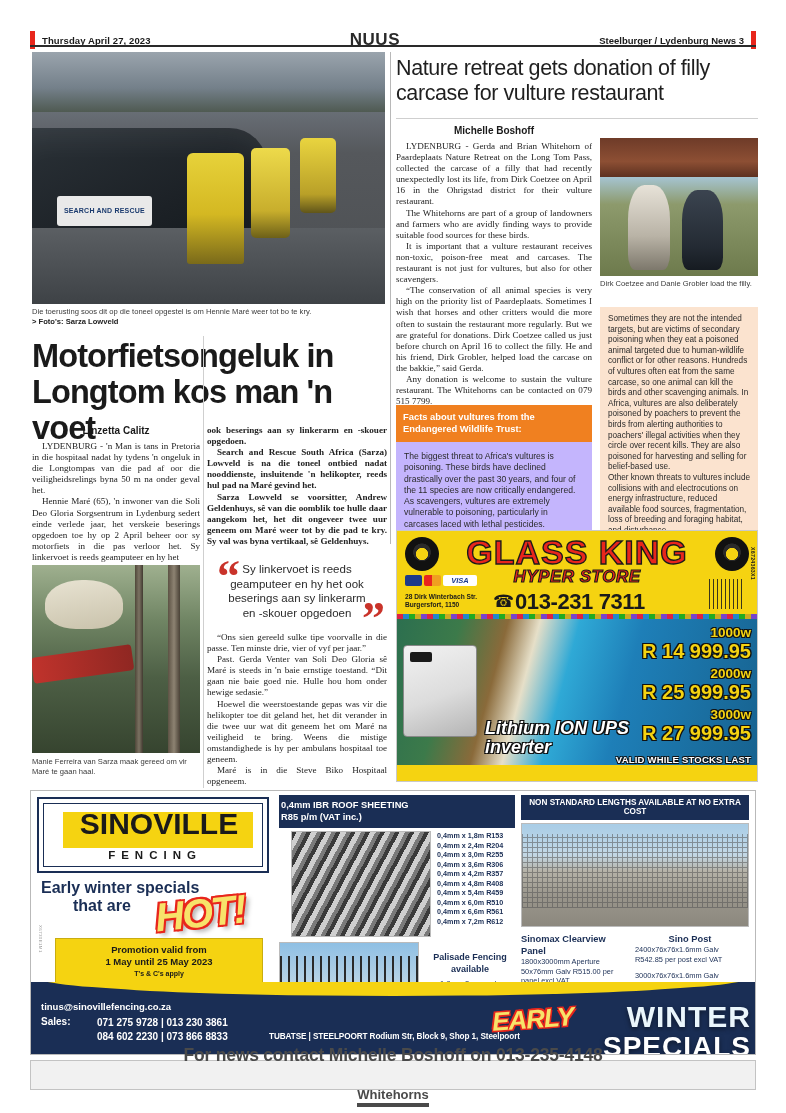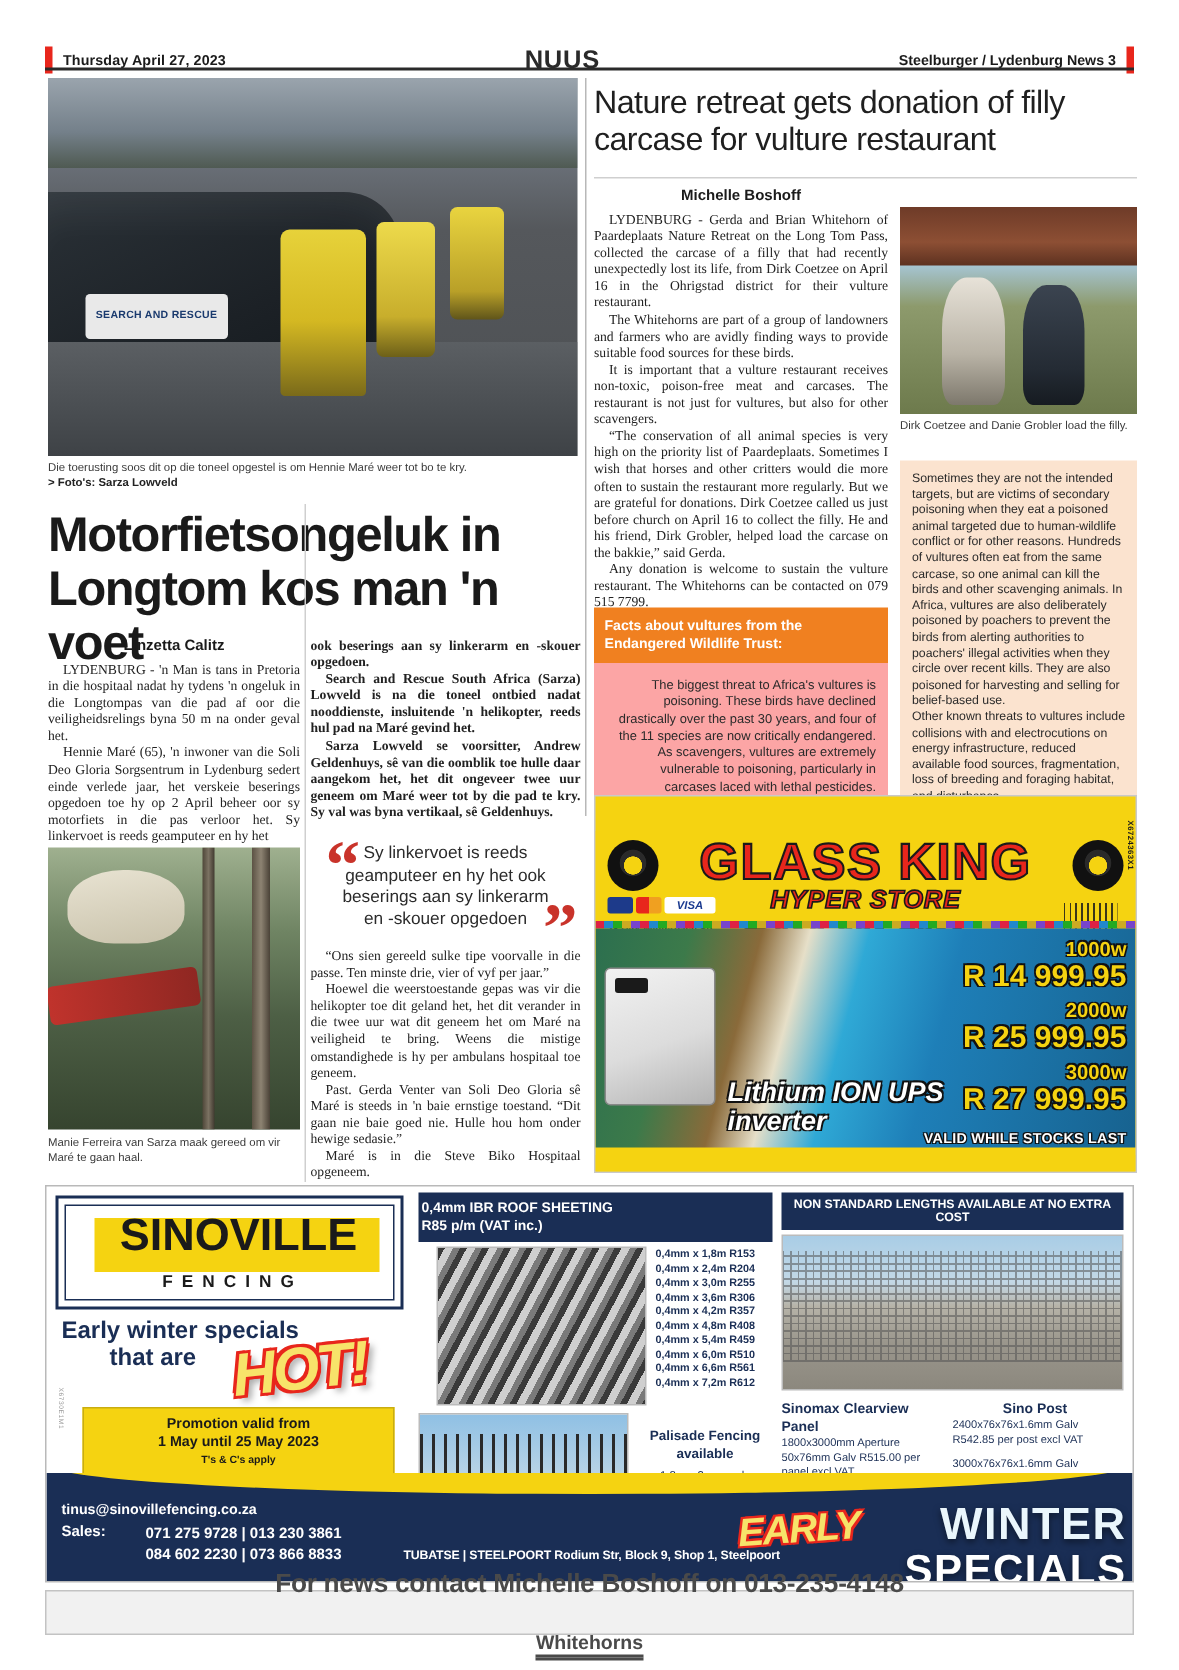--- a/index.html
+++ b/index.html
@@ -186,39 +186,38 @@
 
   
   .factbox {
     position: absolute; left: 396px; top: 405px; width: 196px;
   }
   .factbox-head {
     background: #f08020; color: #fff; font-weight: bold;
     font-size: 9.4px; line-height: 12px; padding: 6px 7px 7px 7px;
   }
   .factbox-body {
-    background: #fca5a5; color: #2a2a2a;
-    font-size: 8.6px; line-height: 11.3px; padding: 9px 8px 10px 8px; text-align: right;
+    background: #c4b5fd; color: #2a2a2a;
+    font-size: 8.6px; line-height: 11.3px; padding: 9px 8px 10px 8px;
   }
   .sidebox {
     position: absolute; left: 600px; top: 307px; width: 158px;
     background: #fbe3cf; color: #2a2a2a;
     font-size: 8.2px; line-height: 10.6px; padding: 7px 8px 8px 8px;
   }
   .sidebox .src { font-style: italic; }
 
   
   .ad-glassking {
     position: absolute; left: 396px; top: 530px; width: 362px; height: 252px;
     border: 1px solid #c9c9c9; overflow: hidden; background:#f5d311;
   }
   .gk-top {
     position: absolute; left:0; top:0; width:100%; height:83px;
     background: #f5d311;
-    margin-top: 23px;
   }
   .gk-lion {
     position:absolute; top:6px; width:34px; height:34px; border-radius:50%;
     background: radial-gradient(circle at 50% 45%, #2a2a2a 0 34%, #111 36% 100%);
   }
   .gk-lion.l { left: 8px; }
   .gk-lion.r { right: 8px; }
   .gk-lion::after {
     content:""; position:absolute; inset:7px;
     border-radius:50%;
@@ -535,22 +534,22 @@
 
   <div class="pullquote">
     <div class="pq-mark pq-open">“</div>
     <div class="pq-mark pq-close">”</div>
     <div class="pq-text">Sy linkervoet is reeds geamputeer en hy het ook beserings aan sy linkerarm en -skouer opgedoen</div>
   </div>
 
   <div style="position:absolute; left:207px; top:632px; width:180px;">
     <div class="body-col">
       <p>“Ons sien gereeld sulke tipe voorvalle in die passe. Ten minste drie, vier of vyf per jaar.”</p>
+      <p>Past. Gerda Venter van Soli Deo Gloria sê Maré is steeds in 'n baie ernstige toestand. “Dit gaan nie baie goed nie. Hulle hou hom onder hewige sedasie.”</p>
       <p>Hoewel die weerstoestande gepas was vir die helikopter toe dit geland het, het dit verander in die twee uur wat dit geneem het om Maré na veiligheid te bring. Weens die mistige omstandighede is hy per ambulans hospitaal toe geneem.</p>
-      <p>Past. Gerda Venter van Soli Deo Gloria sê Maré is steeds in 'n baie ernstige toestand. “Dit gaan nie baie goed nie. Hulle hou hom onder hewige sedasie.”</p>
       <p>Maré is in die Steve Biko Hospitaal opgeneem.</p>
     </div>
   </div>
 
   <div class="vrule"></div>
 
   <div class="headline-right">Nature retreat gets donation of filly carcase for vulture restaurant</div>
   <div class="hrule-right"></div>
 
   <div class="col-r1">

